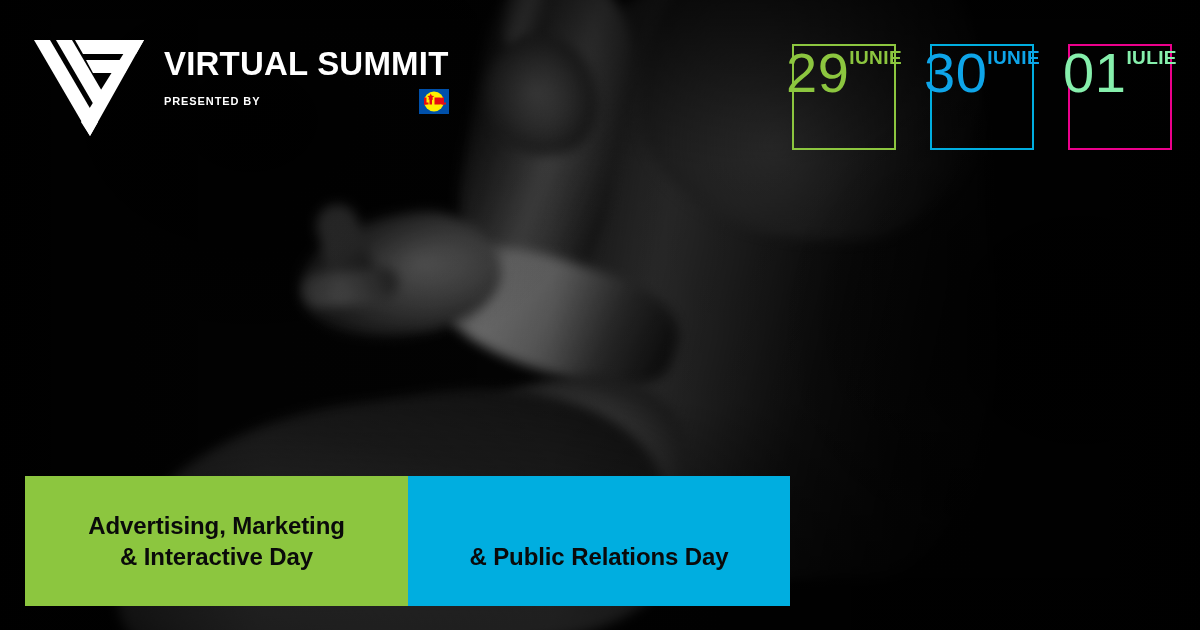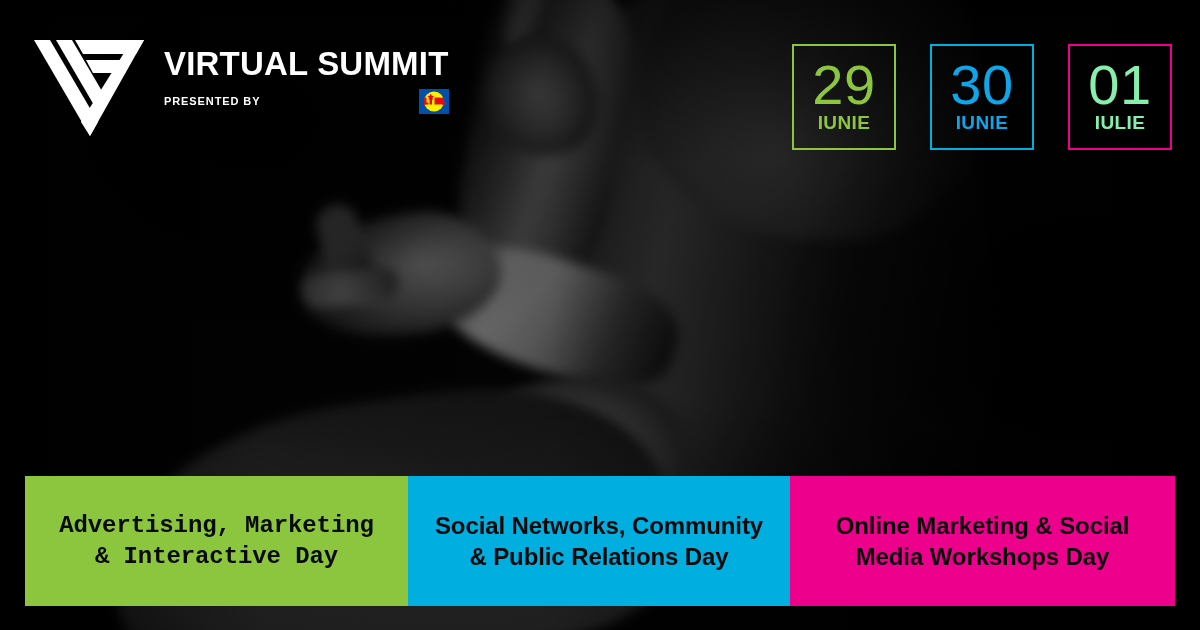--- a/index.html
+++ b/index.html
@@ -204,22 +204,21 @@
     left: 792px;
     display: flex;
     gap: 34px;
   }
   .date-chip {
     width: 100px;
     height: 100px;
     border: 2px solid;
     box-sizing: content-box;
     display: flex;
-    flex-direction: column;
-    align-items: center;
+    flex-direction: row;
     justify-content: center;
     padding-bottom: 2px;
   }
   .date-number {
     font-size: 56px;
     font-weight: 300;
     line-height: 0.95;
     letter-spacing: 0.5px;
   }
   .date-month {
@@ -329,35 +328,29 @@
     </div>
 
     <div class="date-chip" id="chip-2" style="border-color: rgb(236, 0, 140); color: #86efac;">
       <span class="date-number">01</span>
       <span class="date-month">IULIE</span>
     </div>
   </div>
 
   <div id="track-strip">
 
-    <div class="track" id="track-0" style="background: rgb(140, 198, 63); font-family: Liberation Mono, monospace;">
+    <div class="track" id="track-0" style="background: rgb(140, 198, 63);">
       <div class="track-label" style="color: rgb(10, 10, 10);">
         <span>Advertising, Marketing</span><br>
         <span>&amp; Interactive Day</span>
       </div>
     </div>
 
     <div class="track" id="track-1" style="background: rgb(0, 174, 224);">
       <div class="track-label" style="color: rgb(10, 10, 10);">
-        <span>Social Networks, Community</span><br>
+        <br>
         <span>&amp; Public Relations Day</span>
       </div>
     </div>
 
-    <div class="track" id="track-2" style="background: rgb(236, 0, 140);">
-      <div class="track-label" style="color: rgb(10, 10, 10);">
-        <span>Online Marketing &amp; Social</span><br>
-        <span>Media Workshops Day</span>
-      </div>
-    </div>
   </div>
 
 </div>
 
 </body></html>

